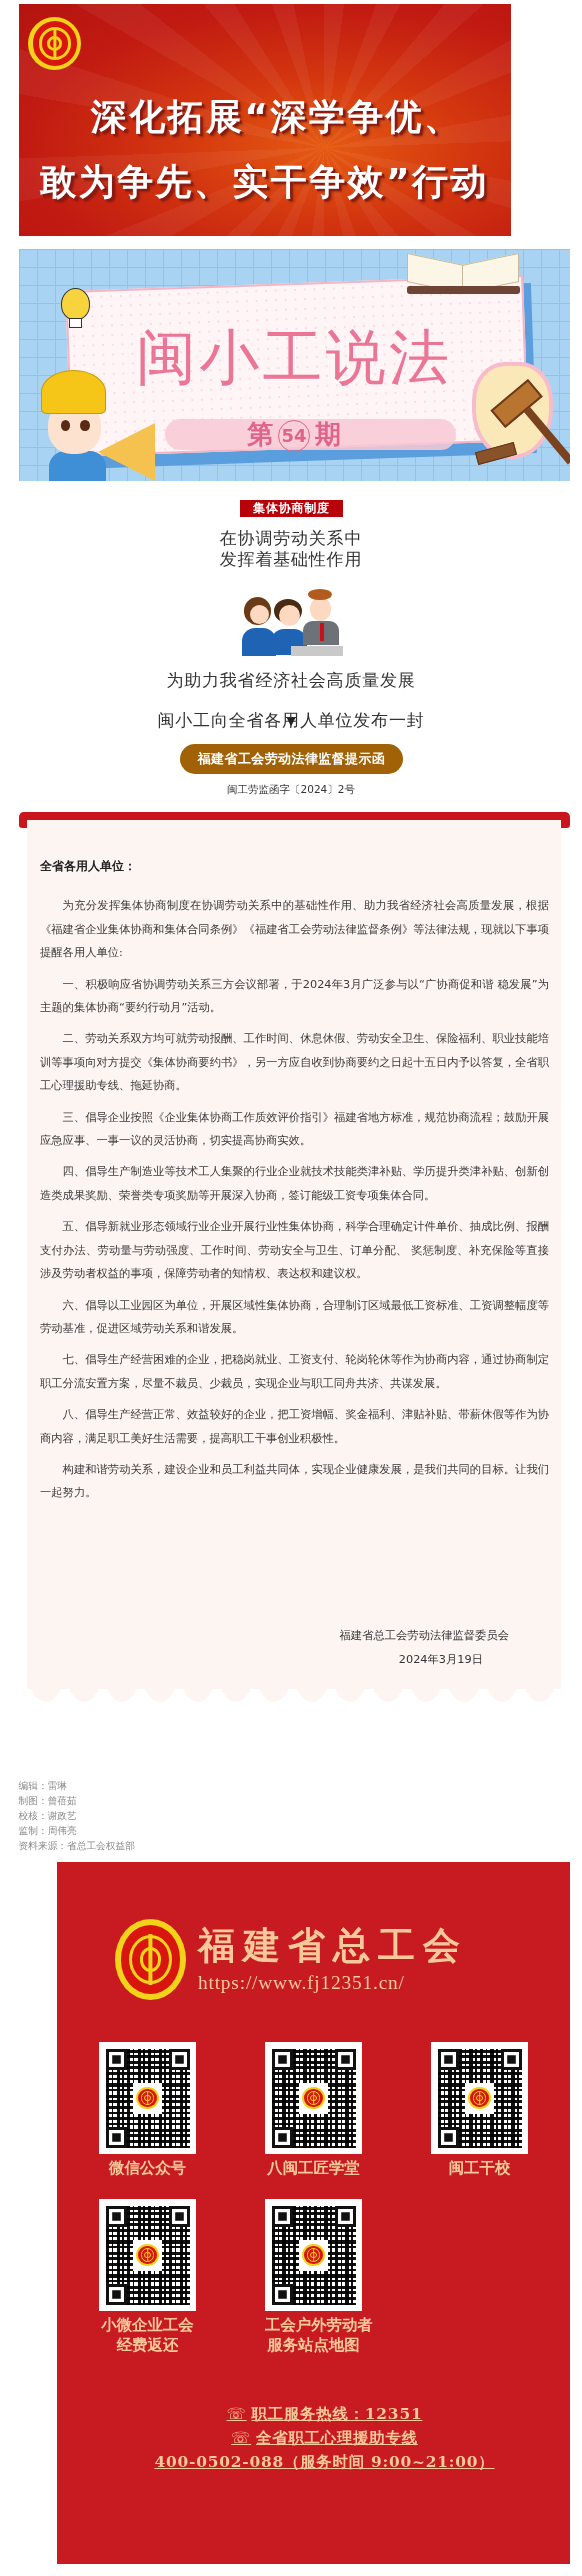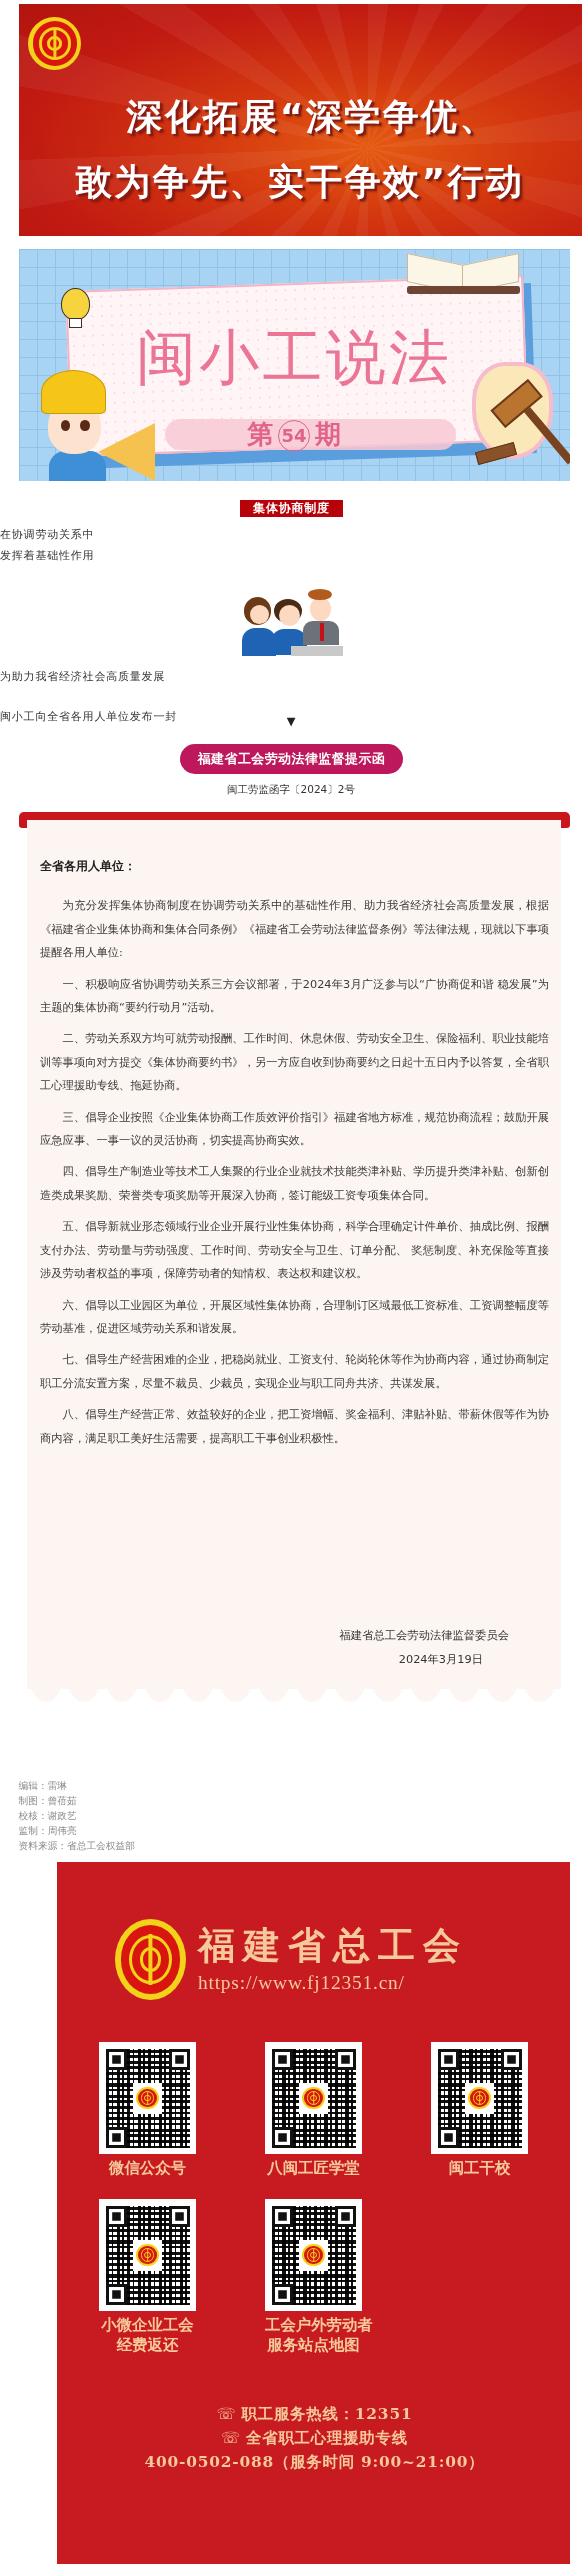--- a/index.html
+++ b/index.html
@@ -9,21 +9,21 @@
     height: 2576px;
     position: relative;
     font-family: "DejaVu Sans", "Liberation Sans", sans-serif;
     color: #333;
     overflow: hidden;
   }
   .abs { position: absolute; }
 
   
   .banner1 {
-    left: 18.6px; top: 4px; width: 563px; height: 232px;
+    left: 18.6px; top: 4px; width: 492px; height: 232px;
     background: radial-gradient(ellipse at 62% 62%, #e55a12 0%, #d3360f 35%, #c11a12 70%, #b3140f 100%);
     overflow: hidden;
   }
   .banner1 .rays {
     position: absolute; inset: 0;
     background: repeating-conic-gradient(from 0deg at 62% 62%, rgba(255,255,255,0.05) 0deg 8deg, rgba(0,0,0,0) 8deg 20deg);
   }
   .union-logo {
     position: absolute; border-radius: 50%;
     background: #f3d21a;
@@ -123,43 +123,43 @@
   .worker .body { position: absolute; left: 16px; top: 81px; width: 57px; height: 40px; background: #3f8fd6; border-radius: 16px 16px 0 0; }
   .worker .mega { position: absolute; left: 63px; top: 53px; width: 0; height: 0; border-top: 29px solid transparent; border-bottom: 29px solid transparent; border-left: 57px solid #f6c24f; transform: scaleX(-1); left: 65px; }
 
   
   .tag-red {
     left: 240px; top: 500px; width: 103px; height: 17px;
     background: #b8020a; color: #fff; font-weight: bold;
     font-size: 12px; line-height: 17px; text-align: center; letter-spacing: 0.8px;
   }
   .intro-line {
-    left: 0; width: 582px; text-align: left;
-    font-size: 11px; color: #333; letter-spacing: 0.8px;
+    left: 0; width: 582px; text-align: center;
+    font-size: 17px; color: #333; letter-spacing: 0.8px;
   }
   .people { left: 242px; top: 589px; width: 100px; height: 65px; }
   .people .p { position: absolute; border-radius: 50%; }
   .people .hair1 { left: 1.6px; top: 8px; width: 27.5px; height: 27.5px; background: #6b3a17; }
   .people .face1 { left: 8px; top: 16px; width: 19.4px; height: 19.4px; background: #fcd9c0; }
   .people .body1 { position:absolute; left: 0; top: 39px; width: 34px; height: 27.5px; background: #1f63b5; border-radius: 13px 13px 0 0; }
   .people .hair2 { left: 32px; top: 9.7px; width: 27.5px; height: 24px; background: #4a2a12; }
   .people .face2 { left: 37px; top: 16px; width: 21px; height: 21px; background: #fcd9c0; }
   .people .body2 { position:absolute; left: 29px; top: 40px; width: 36px; height: 26px; background: #1f63b5; border-radius: 13px 13px 0 0; }
   .people .hair3 { left: 66px; top: 0; width: 24px; height: 19.4px; background: #b25b1e; }
   .people .face3 { left: 68px; top: 8px; width: 21px; height: 24px; background: #fcd9c0; }
   .people .body3 { position:absolute; left: 61px; top: 32px; width: 36px; height: 24px; background: #6d7178; border-radius: 9.7px 9.7px 0 0; }
   .people .tie { position:absolute; left: 78px; top: 34px; width: 4px; height: 18px; background: #c8101a; }
   .people .desk { position:absolute; left: 49px; top: 57px; width: 52px; height: 9.7px; background: #c9c9c9; }
   .down-arrow {
     left: 0; top: 715px; width: 582px; text-align: center;
     font-size: 11.3px; color: #222;
   }
   .pill-red {
     left: 180px; top: 744px; width: 223px; height: 30px;
-    background: #be185d; border-radius: 15.4px; color: #fff;
+    background: #a16207; border-radius: 15.4px; color: #fff;
     font-weight: bold; font-size: 13px; line-height: 30px; text-align: center;
     letter-spacing: 0.4px;
   }
   .doc-no { left: 0; top: 783px; width: 582px; text-align: center; font-size: 10.5px; color: #333; }
 
   
   .card-top {
     left: 18.6px; top: 812px; width: 551px; height: 16px;
     background: #c9161c; border-radius: 4.9px 4.9px 3.2px 3.2px;
   }
@@ -239,23 +239,23 @@
   }
   .qr-code .center .union-logo { width: 22.6px; height: 22.6px; }
   .qr-code .center .union-logo .ring2 { border-width: 1.6px; }
   .qr-code .center .union-logo .ring3 { border-width: 1.6px; }
   .qr-code .center .union-logo .bar { width: 1.6px; }
   .qr-label {
     margin-top: 4px; color: #f6c99a; font-weight: bold; font-size: 15.4px;
     line-height: 20px; font-family: "DejaVu Serif", serif; white-space: nowrap;
   }
   .hotline {
-    position: absolute; left: 1px; top: 540px; width: 100%; text-align: center;
+    position: absolute; left: 11px; top: 540px; width: 100%; text-align: center;
     color: #f6c99a; font-weight: bold; font-size: 15.4px; line-height: 24px;
-    font-family: "DejaVu Serif", serif; letter-spacing: 0.8px;
+    font-family: "DejaVu Serif", serif; letter-spacing: 0.8px; text-decoration: underline;
   }
   .hotline .phone-icon { font-weight: normal; margin-right: 4.9px; }
 </style>
 </head>
 <body>
 
 <div class="abs banner1">
   <div class="rays"></div>
   <div class="union-logo logo">
     <div class="ring">
@@ -349,20 +349,21 @@
   <div class="salutation">全省各用人单位：</div>
   <p>为充分发挥集体协商制度在协调劳动关系中的基础性作用、助力我省经济社会高质量发展，根据《福建省企业集体协商和集体合同条例》《福建省工会劳动法律监督条例》等法律法规，现就以下事项提醒各用人单位:</p>
   <p>一、积极响应省协调劳动关系三方会议部署，于2024年3月广泛参与以“广协商促和谐 稳发展”为主题的集体协商“要约行动月”活动。</p>
   <p>二、劳动关系双方均可就劳动报酬、工作时间、休息休假、劳动安全卫生、保险福利、职业技能培训等事项向对方提交《集体协商要约书》，另一方应自收到协商要约之日起十五日内予以答复，全省职工心理援助专线、拖延协商。</p>
   <p>三、倡导企业按照《企业集体协商工作质效评价指引》福建省地方标准，规范协商流程；鼓励开展应急应事、一事一议的灵活协商，切实提高协商实效。</p>
   <p>四、倡导生产制造业等技术工人集聚的行业企业就技术技能类津补贴、学历提升类津补贴、创新创造类成果奖励、荣誉类专项奖励等开展深入协商，签订能级工资专项集体合同。</p>
   <p>五、倡导新就业形态领域行业企业开展行业性集体协商，科学合理确定计件单价、抽成比例、报酬支付办法、劳动量与劳动强度、工作时间、劳动安全与卫生、订单分配、 奖惩制度、补充保险等直接涉及劳动者权益的事项，保障劳动者的知情权、表达权和建议权。</p>
   <p>六、倡导以工业园区为单位，开展区域性集体协商，合理制订区域最低工资标准、工资调整幅度等劳动基准，促进区域劳动关系和谐发展。</p>
   <p>七、倡导生产经营困难的企业，把稳岗就业、工资支付、轮岗轮休等作为协商内容，通过协商制定职工分流安置方案，尽量不裁员、少裁员，实现企业与职工同舟共济、共谋发展。</p>
   <p>八、倡导生产经营正常、效益较好的企业，把工资增幅、奖金福利、津贴补贴、带薪休假等作为协商内容，满足职工美好生活需要，提高职工干事创业积极性。</p>
+  <p>构建和谐劳动关系，建设企业和员工利益共同体，实现企业健康发展，是我们共同的目标。让我们一起努力。</p>
 </div>
 
 <div class="abs sign">
   <div>福建省总工会劳动法律监督委员会</div>
   <div class="date">2024年3月19日</div>
 </div>
 
 <div class="abs credits">
   <div>编辑：雷琳</div>
   <div>制图：曾蓓茹</div>

